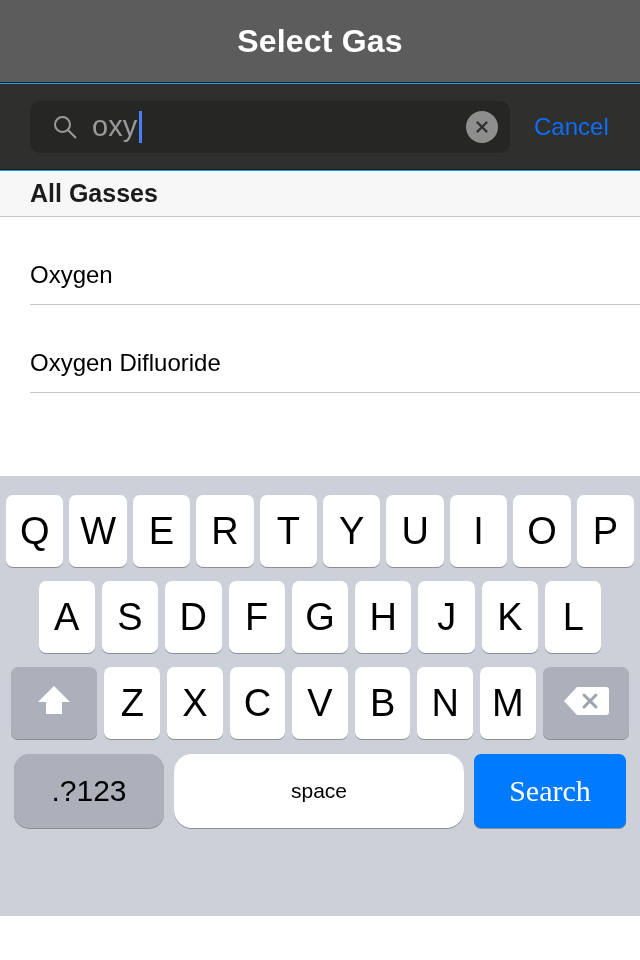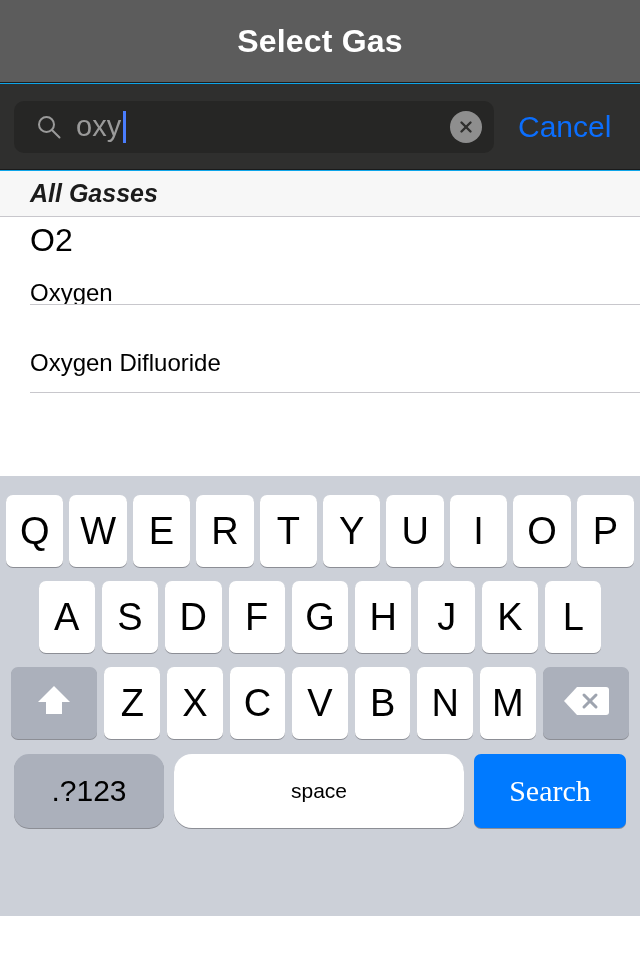--- a/index.html
+++ b/index.html
@@ -42,21 +42,21 @@
   
   .searchbar {
     position: absolute;
     top: 84px; left: 0;
     width: 640px;
     height: 86px;
     background: #2f2f2e;
     border-bottom: 1px solid #1a1a1a;
     display: flex;
     align-items: center;
-    padding: 0 14px;
+    padding: 0 30px;
   }
   .search-field {
     position: relative;
     flex: 0 0 480px;
     height: 52px;
     background: #262625;
     border-radius: 10px;
     display: flex;
     align-items: center;
     padding: 0 12px 0 22px;
@@ -91,21 +91,21 @@
     width: 32px; height: 32px;
     border-radius: 50%;
     background: #8e8e8e;
     display: flex;
     align-items: center;
     justify-content: center;
     margin-left: auto;
   }
   .cancel-button {
     color: #0b6efd;
-    font-size: 30px;
+    font-size: 24px;
     margin-left: 24px;
     white-space: nowrap;
   }
 
   
   .list-area {
     position: absolute;
     top: 171px; left: 0;
     width: 640px;
     height: 349px;
@@ -117,21 +117,20 @@
     background: #f7f7f7;
     border-bottom: 1px solid #c8c7cc;
     display: flex;
     align-items: center;
     padding-left: 30px;
   }
   .section-header-label {
     font-size: 25px;
     font-weight: bold;
     color: #1c1c1c;
-    font-style: italic;
   }
   .list-row {
     height: 88px;
     padding-left: 30px;
     padding-top: 8px;
     display: flex;
     flex-direction: column;
     justify-content: center;
     background: #ffffff;
     position: relative;
@@ -289,21 +288,20 @@
     </div>
     <div class="cancel-button">Cancel</div>
   </div>
 
   <div class="list-area">
     <div class="section-header">
       <span class="section-header-label">All Gasses</span>
     </div>
 
     <div class="list-row">
-      <div class="row-title">O2</div>
       <div class="row-subtitle">Oxygen</div>
     </div>
 
     <div class="list-row">
       <div class="row-subtitle">Oxygen Difluoride</div>
     </div>
 
     <div class="list-row-empty"></div>
   </div>
 

